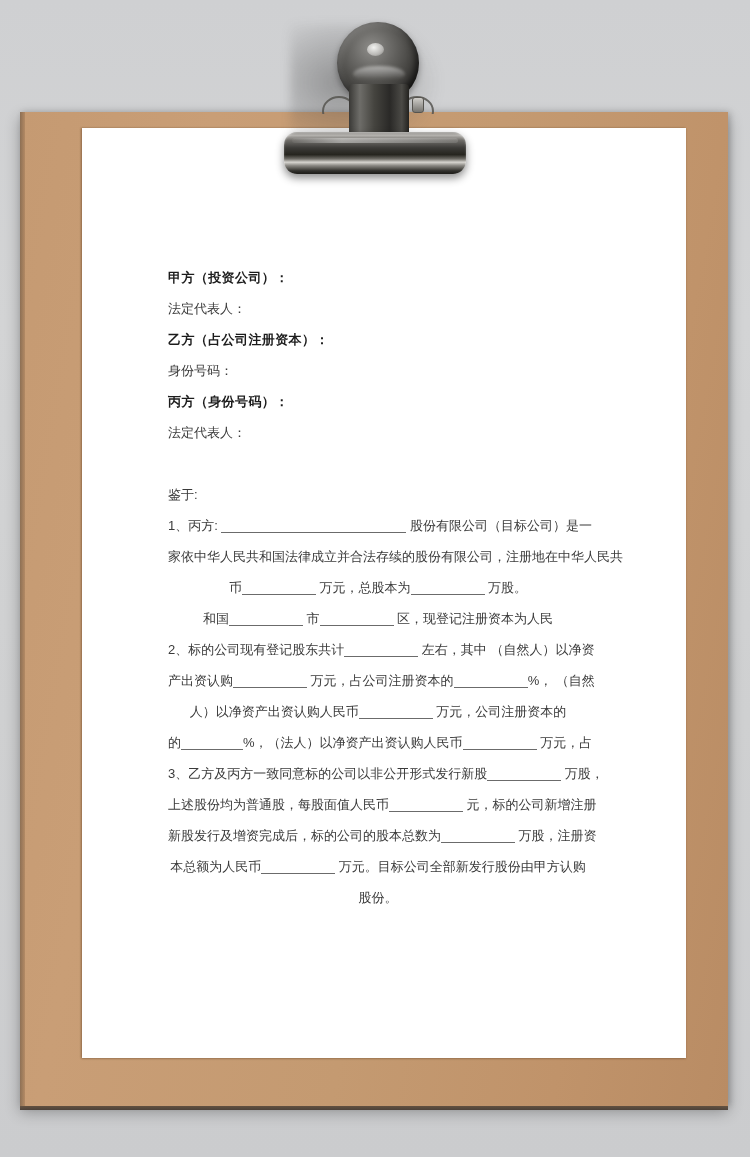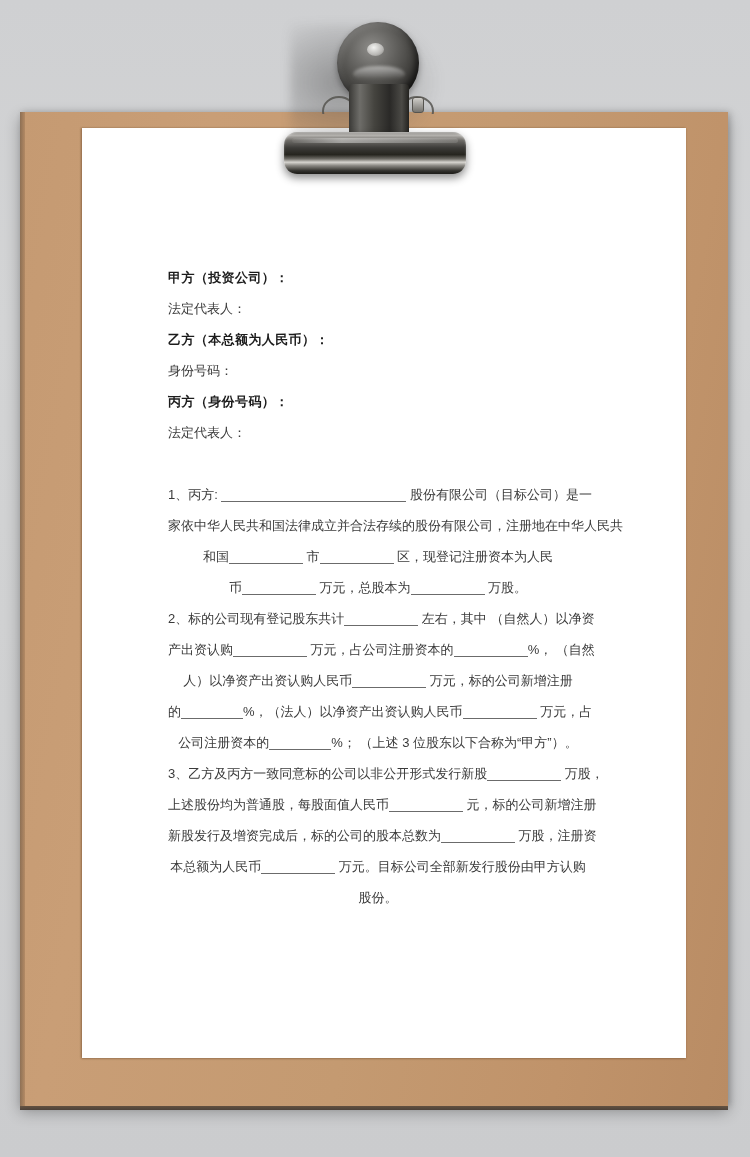--- a/index.html
+++ b/index.html
@@ -154,37 +154,37 @@
   <div class="clip-arm-l"></div>
   <div class="clip-arm-r"></div>
   <div class="clip-pin"></div>
   <div class="clip-neck"></div>
   <div class="clip-bar"></div>
 </div>
 
 <div class="doc" id="doc-body">
     <div class="line blk bold">甲方（投资公司）：</div>
     <div class="line blk">法定代表人：</div>
-    <div class="line blk bold">乙方（本总额为人民币）：</div>
+    <div class="line blk bold">乙方（占公司注册资本）：</div>
     <div class="line blk">身份号码：</div>
     <div class="line blk bold">丙方（身份号码）：</div>
     <div class="line blk">法定代表人：</div>
     <div class="gap"></div>
+    <div class="line blk">鉴于:</div>
     <div class="para">
       <div class="line"><span>1、丙方:  </span><span class="fill f-xl"></span><span>   股份有限公司（目标公司）是一</span></div>
       <div class="line"><span>家依中华人民共和国法律成立并合法存续的股份有限公司，注册地在中华人民共</span></div>
+      <div class="line"><span>币</span><span class="fill f-md"></span><span>   万元，总股本为</span><span class="fill f-md"></span><span>   万股。</span></div>
       <div class="line"><span>和国</span><span class="fill f-md"></span><span>   市</span><span class="fill f-md"></span><span>   区，现登记注册资本为人民</span></div>
-      <div class="line"><span>币</span><span class="fill f-md"></span><span>   万元，总股本为</span><span class="fill f-md"></span><span>   万股。</span></div>
     </div>
     <div class="para">
       <div class="line"><span>2、标的公司现有登记股东共计</span><span class="fill f-md"></span><span>   左右，其中 （自然人）以净资</span></div>
       <div class="line"><span>产出资认购</span><span class="fill f-md"></span><span>   万元，占公司注册资本的</span><span class="fill f-md"></span><span>%， （自然</span></div>
-      <div class="line"><span>人）以净资产出资认购人民币</span><span class="fill f-md"></span><span>   万元，标的公司新增注册</span></div>
+      <div class="line"><span>人）以净资产出资认购人民币</span><span class="fill f-md"></span><span>   万元，公司注册资本的</span></div>
       <div class="line"><span>的</span><span class="fill f-sm"></span><span>%，（法人）以净资产出资认购人民币</span><span class="fill f-md"></span><span>   万元，占</span></div>
-      <div class="line"><span>公司注册资本的</span><span class="fill f-sm"></span><span>%； （上述 3 位股东以下合称为“甲方”）。</span></div>
     </div>
     <div class="para">
       <div class="line"><span>3、乙方及丙方一致同意标的公司以非公开形式发行新股</span><span class="fill f-md"></span><span>   万股，</span></div>
       <div class="line"><span>上述股份均为普通股，每股面值人民币</span><span class="fill f-md"></span><span>   元，标的公司新增注册</span></div>
       <div class="line"><span>新股发行及增资完成后，标的公司的股本总数为</span><span class="fill f-md"></span><span>   万股，注册资</span></div>
       <div class="line"><span>本总额为人民币</span><span class="fill f-md"></span><span>   万元。目标公司全部新发行股份由甲方认购</span></div>
       <div class="line"><span>股份。</span></div>
     </div>
   </div>
 

